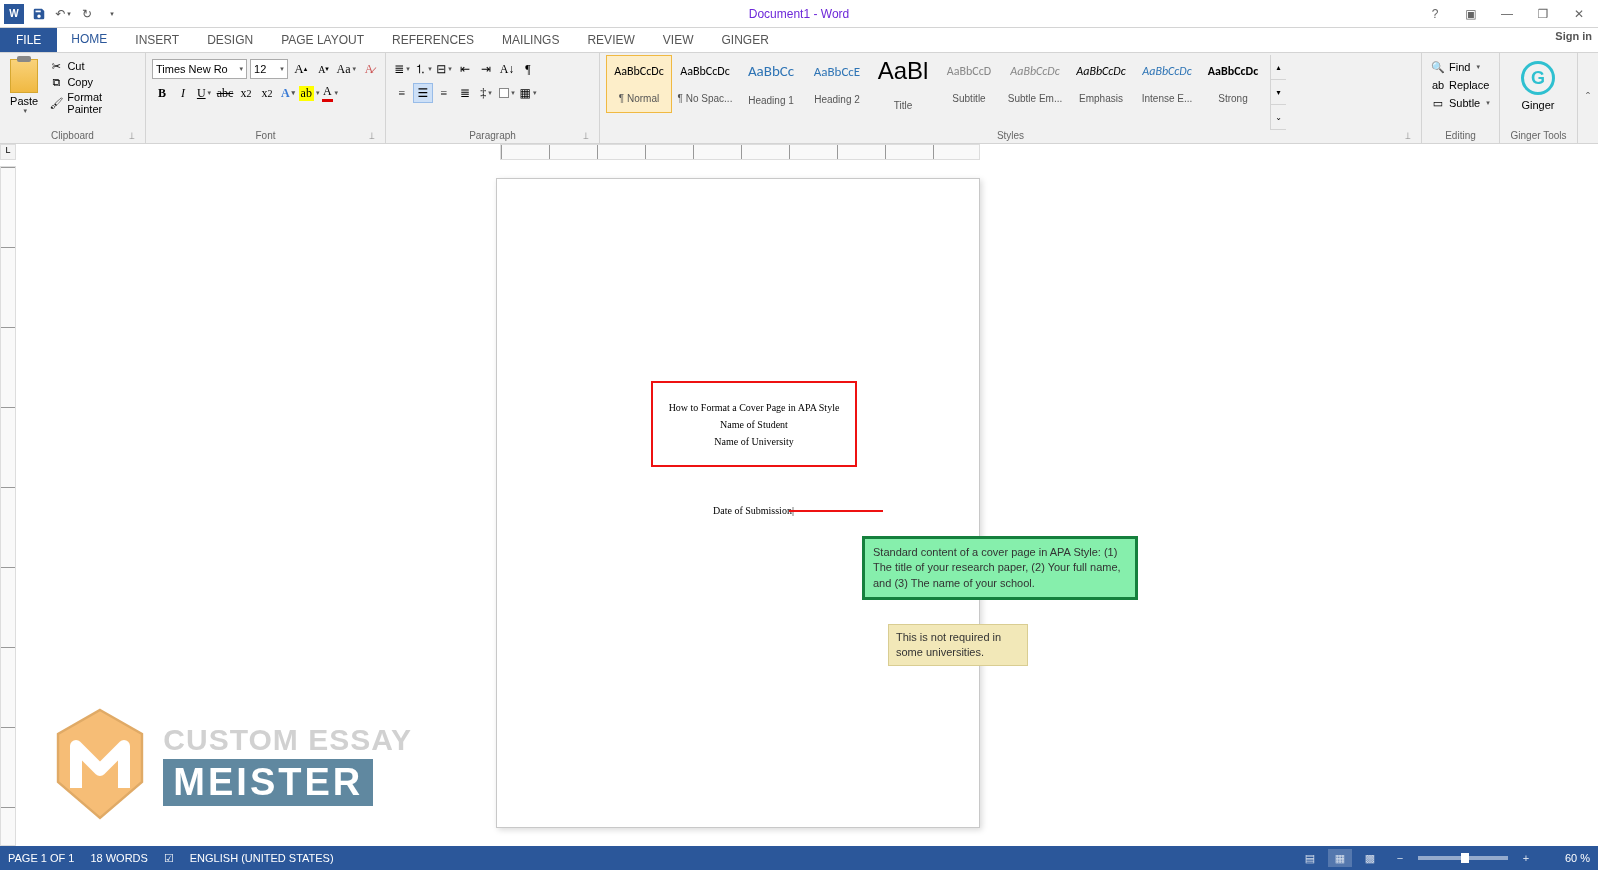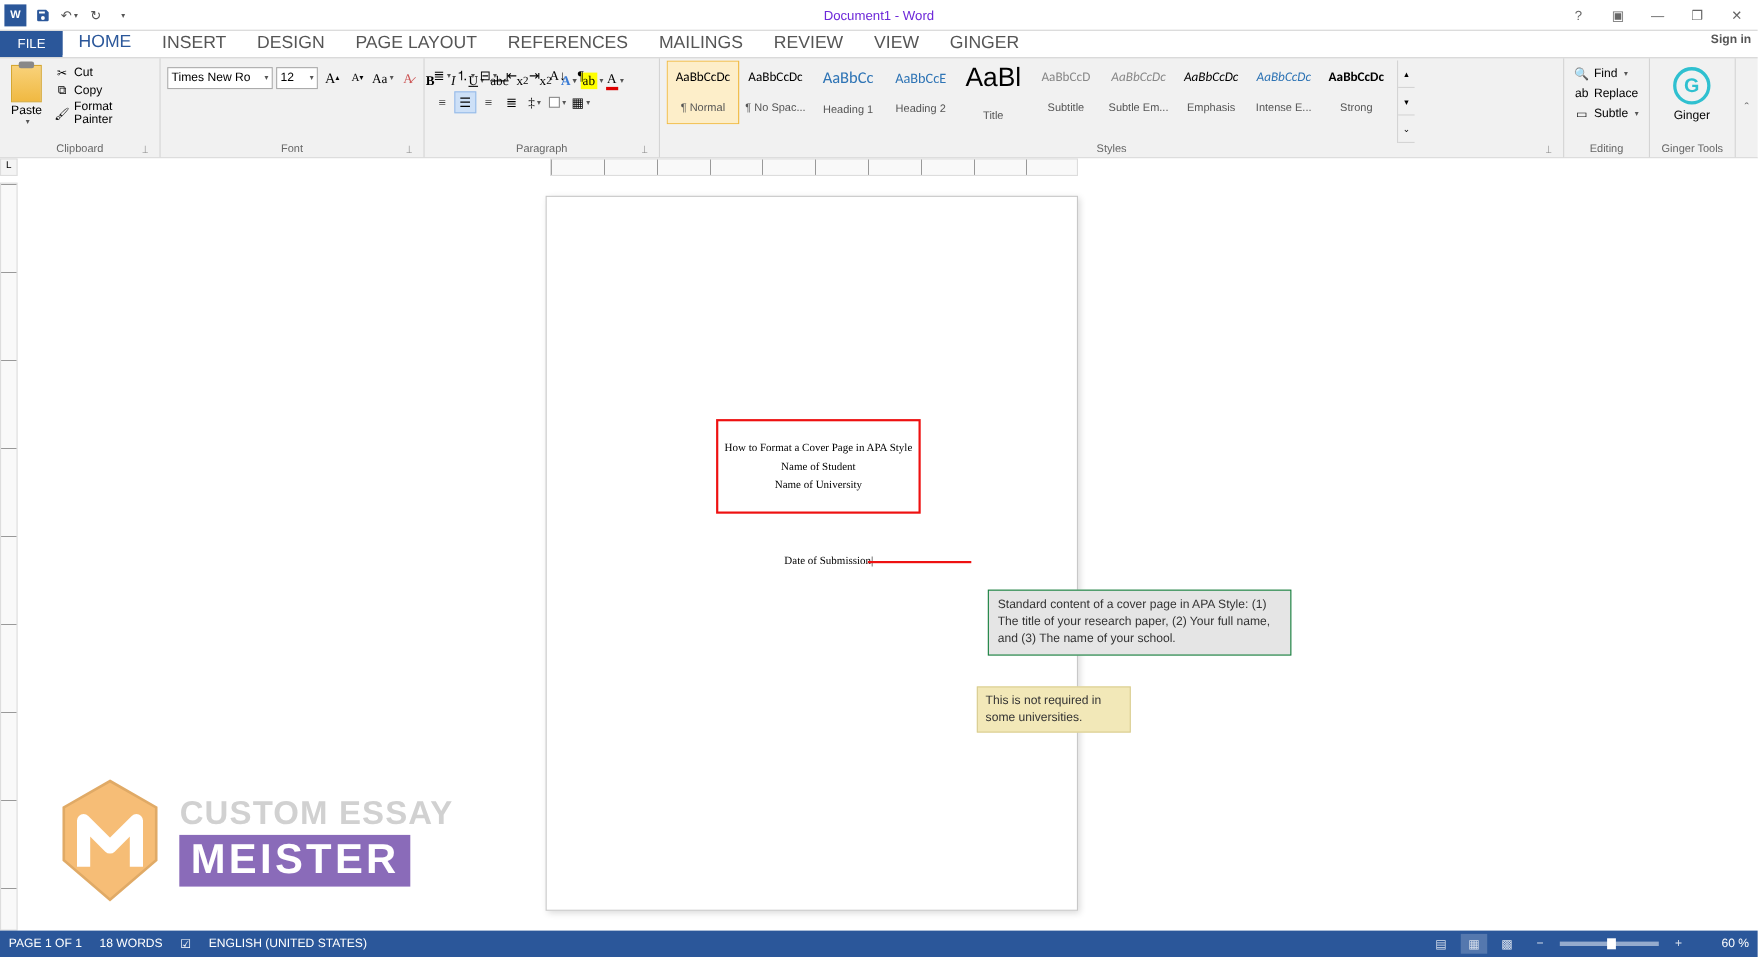--- a/index.html
+++ b/index.html
@@ -11,21 +11,21 @@
 .word-icon { width: 20px; height: 20px; background: #2b579a; color: #fff; display: flex; align-items: center; justify-content: center; font-size: 10px; font-weight: bold; }
 .qat-btn { width: 18px; height: 18px; display: flex; align-items: center; justify-content: center; color: #555; cursor: pointer; }
 .title-center { position: absolute; left: 50%; transform: translateX(-50%); font-size: 12px; color: #6d28d9; }
 .title-right { margin-left: auto; display: flex; align-items: center; gap: 10px; padding-right: 6px; }
 .win-btn { width: 26px; height: 20px; display: flex; align-items: center; justify-content: center; color: #666; cursor: pointer; }
 .signin { position: absolute; right: 6px; top: 30px; font-size: 11px; color: #555; cursor: pointer; font-weight: bold; }
 
 
 .ribbon-tabs { height: 24px; display: flex; align-items: center; background: #fff; }
 .file-tab { background: #2b579a; color: #fff; height: 24px; padding: 0 16px; display: flex; align-items: center; font-size: 12px; cursor: pointer; }
-.tab { padding: 0 14px; height: 24px; display: flex; align-items: center; font-size: 16px; color: #555; cursor: pointer; text-transform: uppercase; }
+.tab { padding: 0 14px; height: 24px; display: flex; align-items: center; font-size: 12px; color: #555; cursor: pointer; text-transform: uppercase; }
 .tab.active { color: #2b579a; border-bottom: 2px solid #fff; }
 
 
 .ribbon { height: 92px; background: #f1f1f1; border-top: 1px solid #d4d4d4; border-bottom: 1px solid #d4d4d4; display: flex; position: relative; }
 .group { border-right: 1px solid #d4d4d4; padding: 2px 6px 0 6px; display: flex; flex-direction: column; justify-content: space-between; position: relative; }
 .group-label { text-align: center; font-size: 10px; color: #666; padding-bottom: 2px; position: relative; }
 .group-launcher { position: absolute; right: 2px; bottom: 2px; width: 10px; height: 10px; font-size: 9px; color: #888; cursor: pointer; }
 .group-body { display: flex; gap: 4px; flex: 1; }
 
 
@@ -69,35 +69,35 @@
 
 
 .doc-area { position: relative; height: 706px; background: #fff; }
 .ruler-corner { position: absolute; left: 0; top: 0; width: 16px; height: 16px; background: #f4f4f4; border: 1px solid #ddd; font-size: 9px; text-align: center; }
 .ruler-h { position: absolute; left: 500px; top: 0; height: 16px; width: 480px; background: #f9f9f9; border: 1px solid #ddd; font-size: 8px; display: flex; align-items: center; }
 .ruler-h-inner { width: 100%; height: 100%; background: repeating-linear-gradient(to right, #999 0, #999 1px, transparent 1px, transparent 48px); position: relative; }
 .ruler-v { position: absolute; left: 0; top: 22px; width: 16px; height: 680px; background: #f9f9f9; border: 1px solid #ddd; }
 .ruler-v-inner { width: 100%; height: 100%; background: repeating-linear-gradient(to bottom, #999 0, #999 1px, transparent 1px, transparent 80px); }
 
 .page { position: absolute; left: 496px; top: 34px; width: 484px; height: 650px; background: #fff; border: 1px solid #c8c8c8; box-shadow: 2px 2px 6px rgba(0,0,0,0.15); }
-.red-box { position: absolute; left: 154px; top: 202px; width: 186px; height: 86px; border: 2px solid #e11; display: flex; flex-direction: column; align-items: center; justify-content: center; gap: 6px; }
+.red-box { position: absolute; left: 154px; top: 202px; width: 206px; height: 86px; border: 2px solid #e11; display: flex; flex-direction: column; align-items: center; justify-content: center; gap: 6px; }
 .doc-line { font-family: "Times New Roman", serif; font-size: 10px; }
 .date-line { position: absolute; left: 216px; top: 326px; font-family: "Times New Roman", serif; font-size: 10px; }
 .date-line::after { content: "|"; animation: none; }
 .red-connector { position: absolute; left: 292px; top: 331px; width: 94px; height: 2px; background: #e11; }
 
-.comment1 { position: absolute; left: 898px; top: 392px; width: 276px; background: #e5e5e5; border: 1px solid #15803d; padding: 6px 8px; font-size: 11px; color: #333; line-height: 1.4; }
+.comment1 { position: absolute; left: 862px; top: 392px; width: 276px; background: #86efac; border: 3px solid #15803d; padding: 6px 8px; font-size: 11px; color: #333; line-height: 1.4; }
 .comment2 { position: absolute; left: 888px; top: 480px; width: 140px; background: #f2e8b8; border: 1px solid #d9cd92; padding: 5px 7px; font-size: 11px; color: #333; line-height: 1.35; }
 
 
 .watermark { position: absolute; left: 40px; top: 560px; opacity: 0.65; }
 .wm-badge { width: 120px; height: 120px; display: inline-block; vertical-align: middle; }
 .wm-text { display: inline-block; vertical-align: middle; }
 .wm-l1 { font-size: 30px; font-weight: bold; color: #b9b9b9; letter-spacing: 1px; }
-.wm-l2 { font-size: 38px; font-weight: bold; color: #fff; background: #4c1d95; padding: 2px 10px; letter-spacing: 3px; display: inline-block; margin-top: 2px; }
+.wm-l2 { font-size: 38px; font-weight: bold; color: #fff; background: #0c4a6e; padding: 2px 10px; letter-spacing: 3px; display: inline-block; margin-top: 2px; }
 
 
 .statusbar { position: absolute; bottom: 0; left: 0; right: 0; height: 24px; background: #2b579a; color: #fff; display: flex; align-items: center; font-size: 11px; padding: 0 8px; }
 .status-left { display: flex; gap: 16px; align-items: center; }
 .status-right { margin-left: auto; display: flex; align-items: center; gap: 6px; }
 .view-btn { width: 24px; height: 18px; display: flex; align-items: center; justify-content: center; cursor: pointer; opacity: 0.8; }
 .view-btn.active { background: rgba(255,255,255,0.25); }
 .zoom-slider { width: 90px; height: 4px; background: rgba(255,255,255,0.5); position: relative; }
 .zoom-thumb { position: absolute; left: 48%; top: -3px; width: 8px; height: 10px; background: #fff; }
 </style>
@@ -163,21 +163,21 @@
         <div class="clip-item">
             <span class="mini-icon">🖌</span>
             <span>Format Painter</span>
           </div>
       </div>
     </div>
     <div class="group-label"><span>Clipboard</span><span class="group-launcher">⟘</span></div>
   </div>
 
   <div class="group" style="width:240px;">
-    <div style="display:flex;flex-direction:row;padding-top:4px;">
+    <div style="display:flex;flex-direction:column;padding-top:4px;">
       <div class="font-row1">
         <div class="font-name">
             <span>Times New Ro</span>
             <span class="dd-arrow">▾</span>
           </div>
         <div class="font-size">
             <span>12</span>
             <span class="dd-arrow">▾</span>
           </div>
         <div class="rbtn" style="font-size:13px;">A<sup style="font-size:7px;">▴</sup></div>

